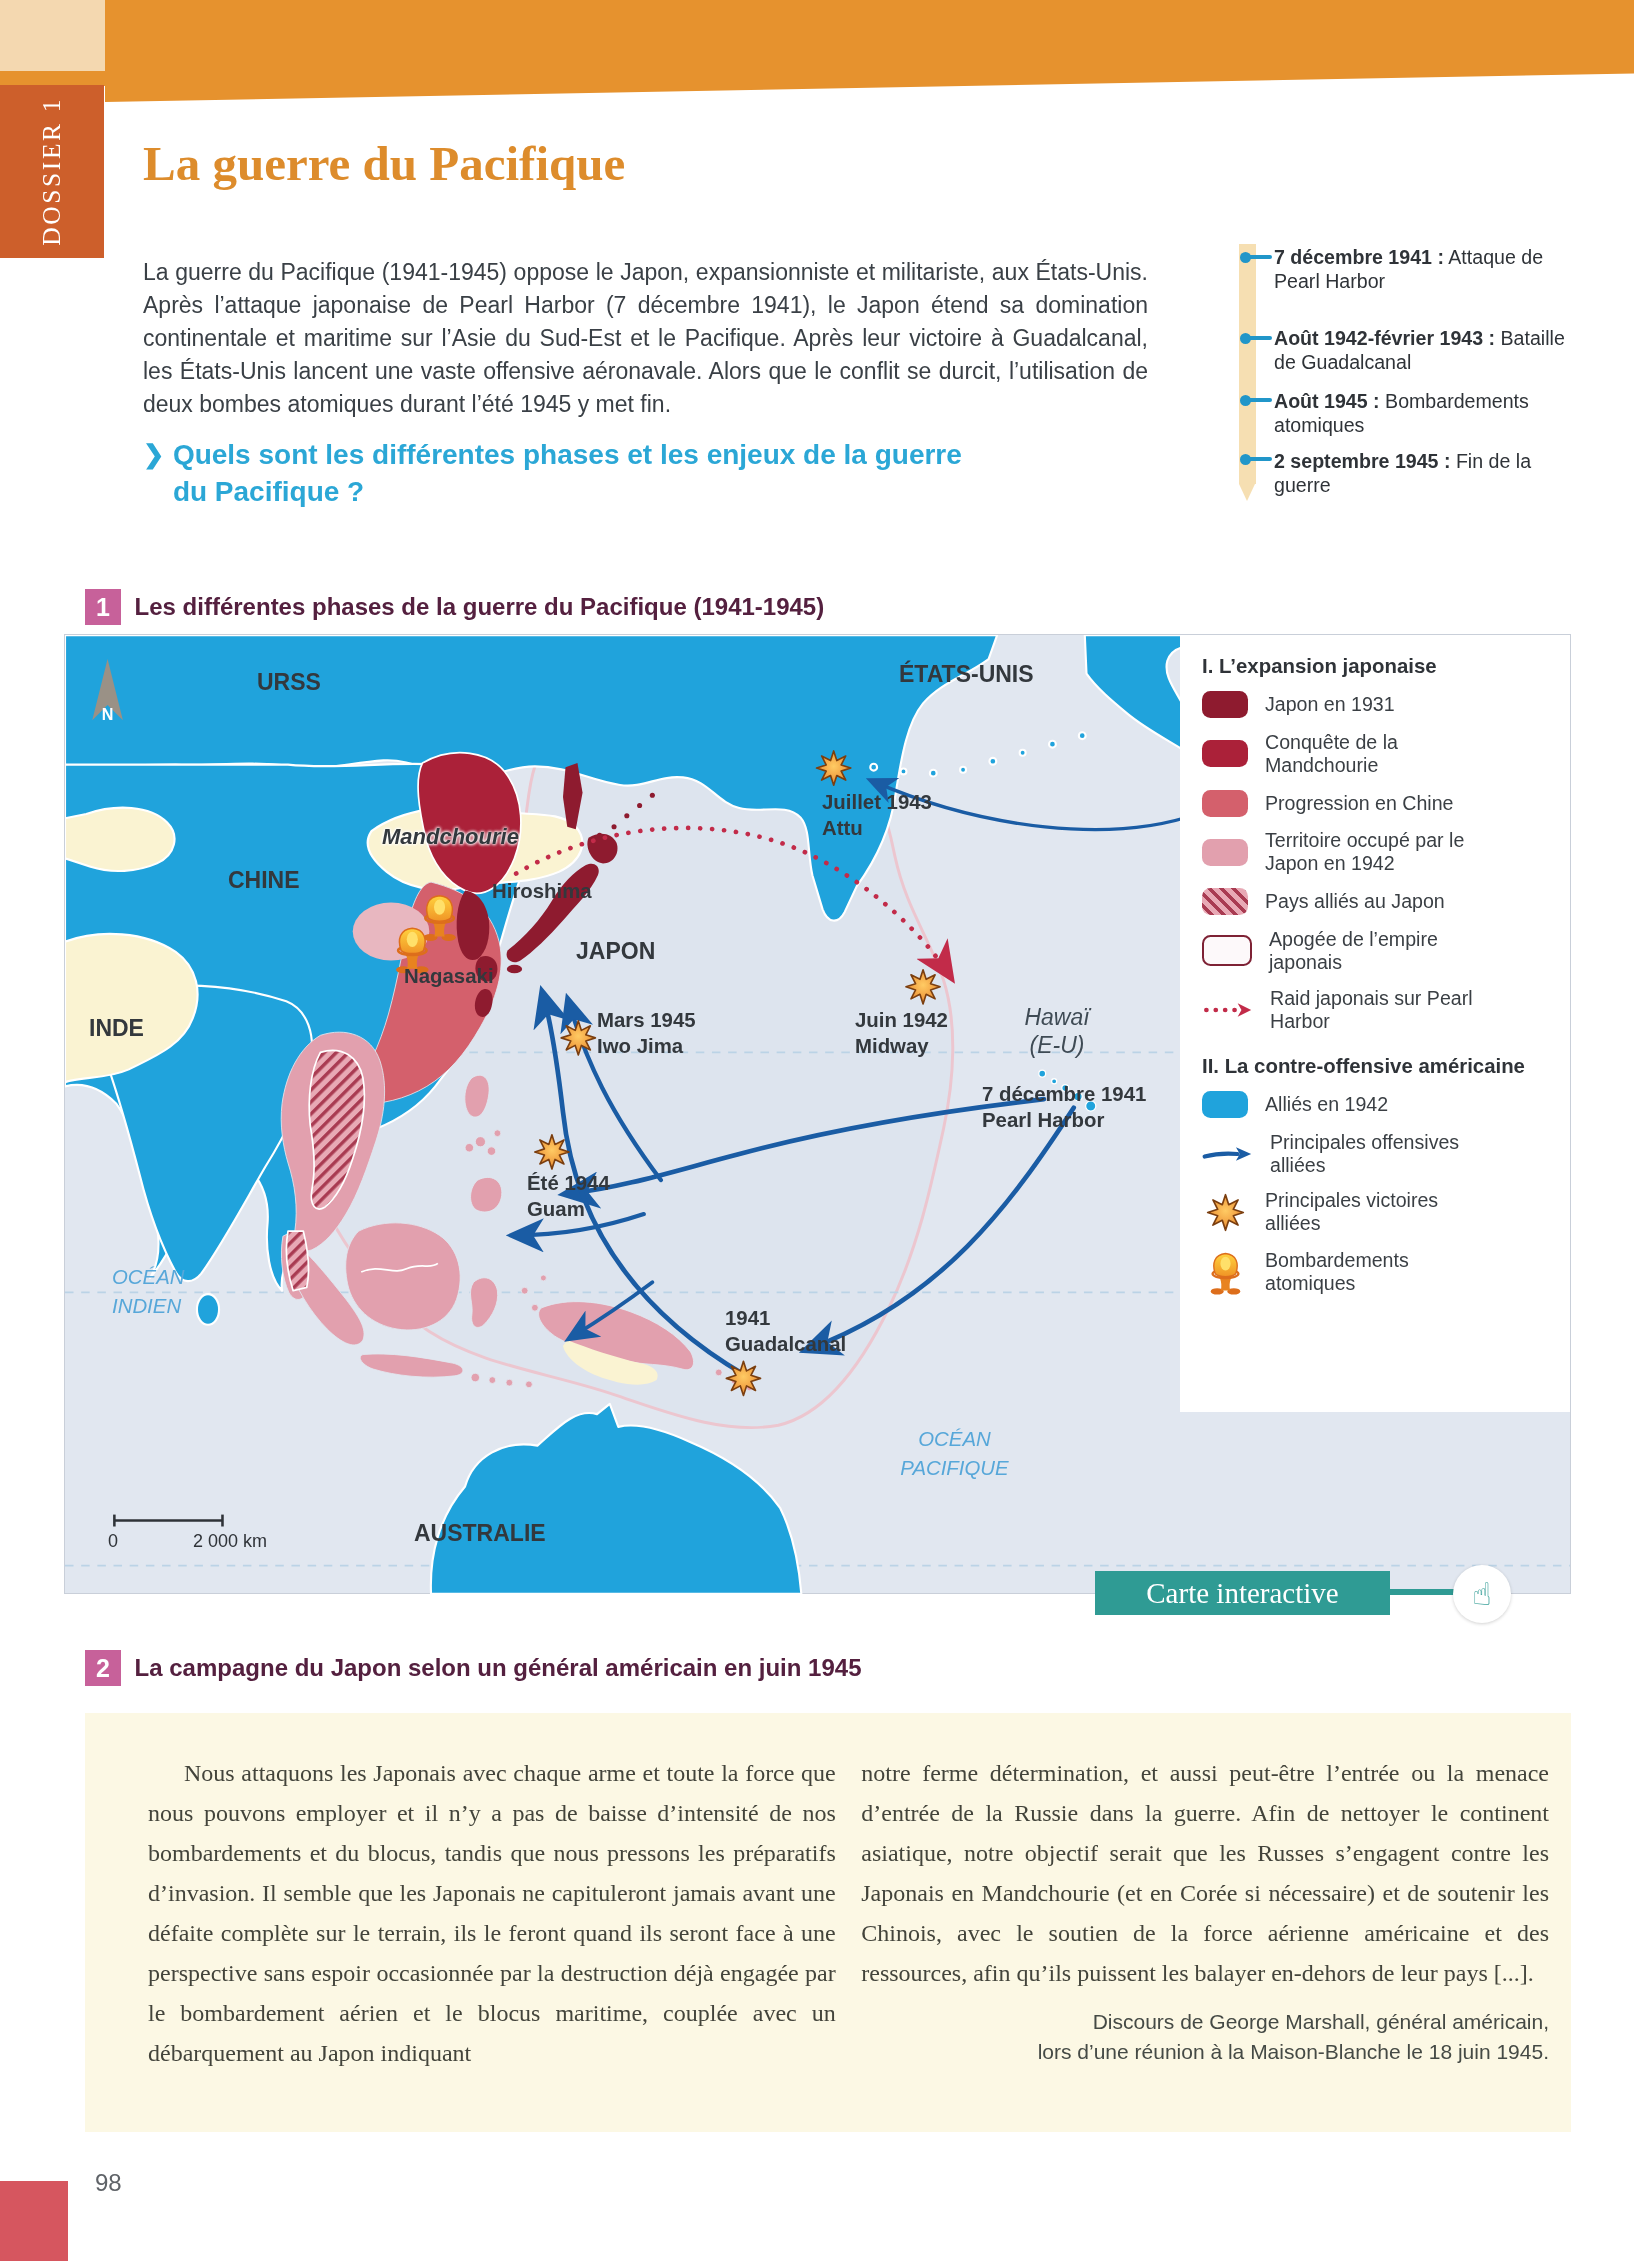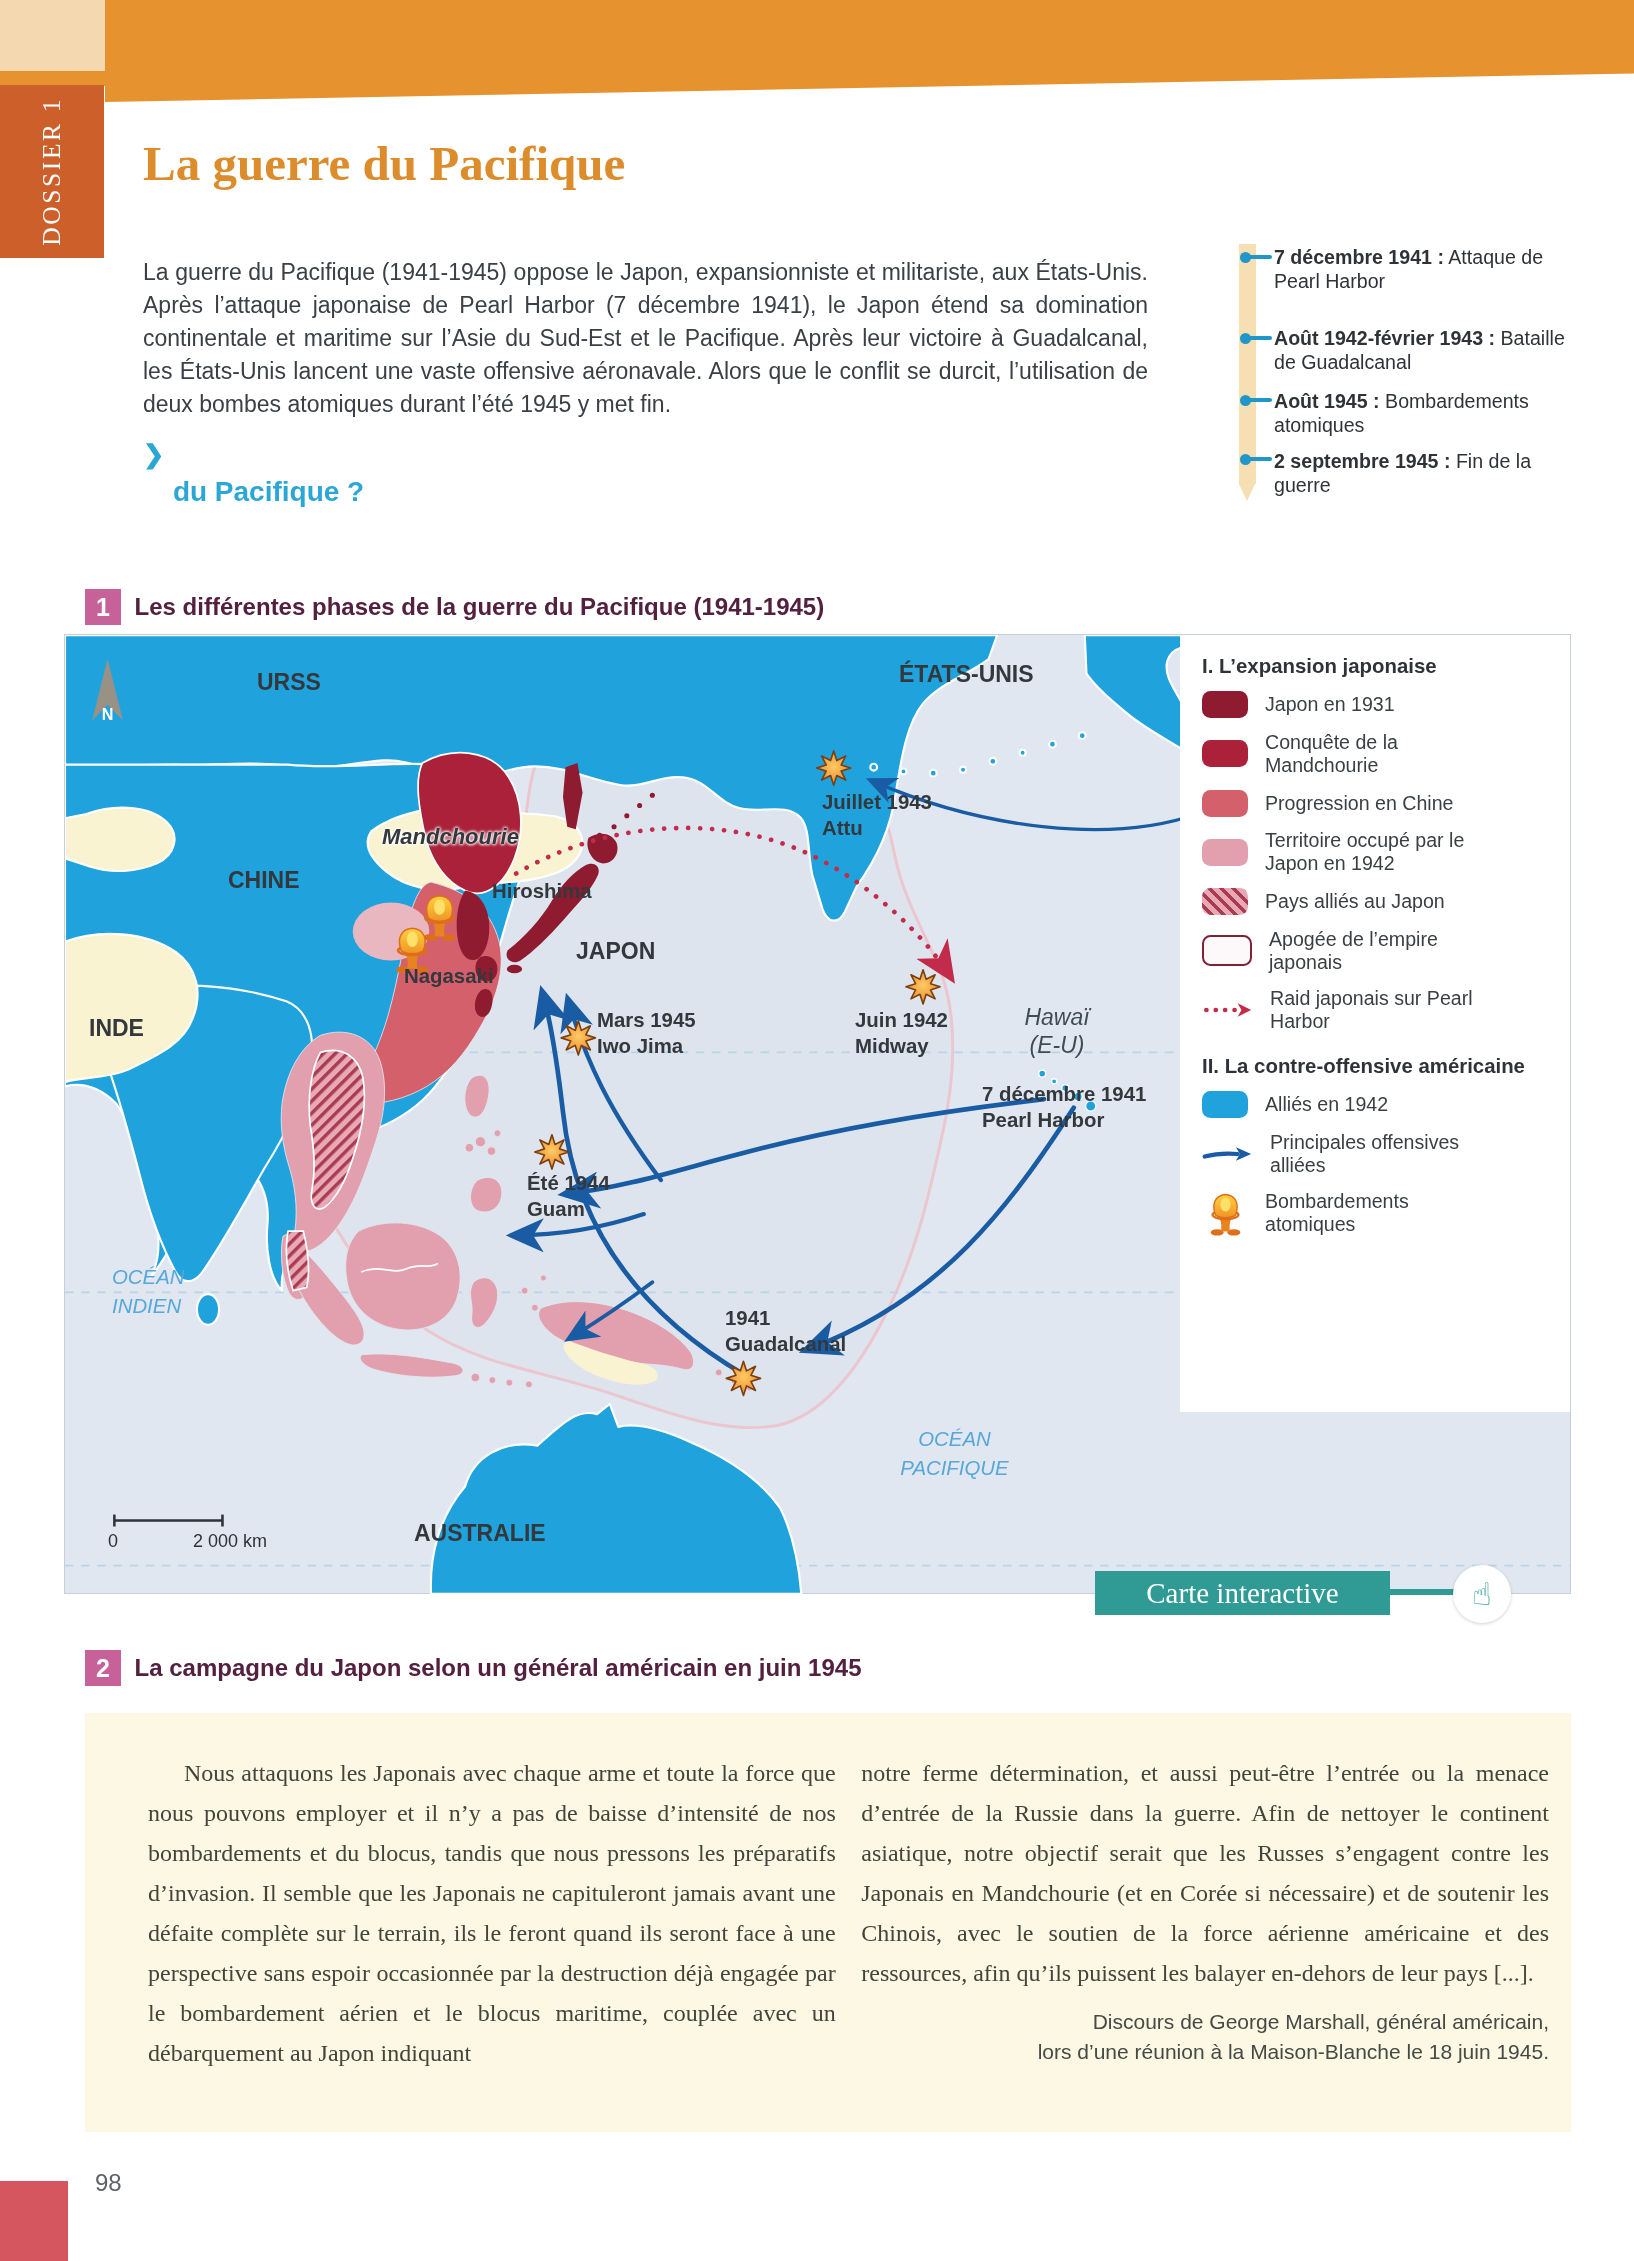--- a/index.html
+++ b/index.html
@@ -142,21 +142,21 @@
     <span>Bombarde­ments atomiques</span>
   </div>
   <div class="tl-item" style="top:449px">
     <b>2 septembre 1945 :</b>
     <span>Fin de la guerre</span>
   </div>
 
   <div class="question">
     <span class="chev">❯</span>
     <span class="qtext">
-      <br>
+      <span>Quels sont les différentes phases et les enjeux de la guerre</span><br>
       <span>du Pacifique ?</span>
     </span>
   </div>
 
   <div class="sec-head" style="left:85px;top:589px">
     <div class="sec-num">1</div>
     <div class="sec-title">Les différentes phases de la guerre du Pacifique (1941-1945)</div>
   </div>
 
   <div class="map">
@@ -433,20 +433,28 @@
         <div class="lg-ic">
           <svg width="51" height="22" viewBox="0 0 60 26">
             <path d="M3,16 C18,12 30,12 42,13" fill="none" stroke="#1A5CA4" stroke-width="5" stroke-linecap="round"></path>
             <path d="M40,5 L58,13 L40,21 L44.5,13 Z" fill="#1A5CA4"></path>
           </svg>
         </div>
         <div class="lg-lbl" style="max-width:213px">Principales offensives alliées</div>
       </div>
       <div class="lg-row">
         <div class="lg-ic">
+          <svg width="39" height="39" viewBox="-23 -23 46 46">
+              <use href="#icon-star8" x="-23" y="-23" width="46" height="46"></use>
+            </svg>
+        </div>
+        <div class="lg-lbl" style="max-width:213px">Principales victoires alliées</div>
+      </div>
+      <div class="lg-row">
+        <div class="lg-ic">
           <svg width="37" height="48" viewBox="-20 -26 40 52">
               <use href="#icon-mush" x="-20" y="-26" width="40" height="52"></use>
             </svg>
         </div>
         <div class="lg-lbl" style="max-width:213px">Bombardements atomiques</div>
       </div>
     </div>
   </div>
 
   <div class="ci-btn">Carte interactive</div>

